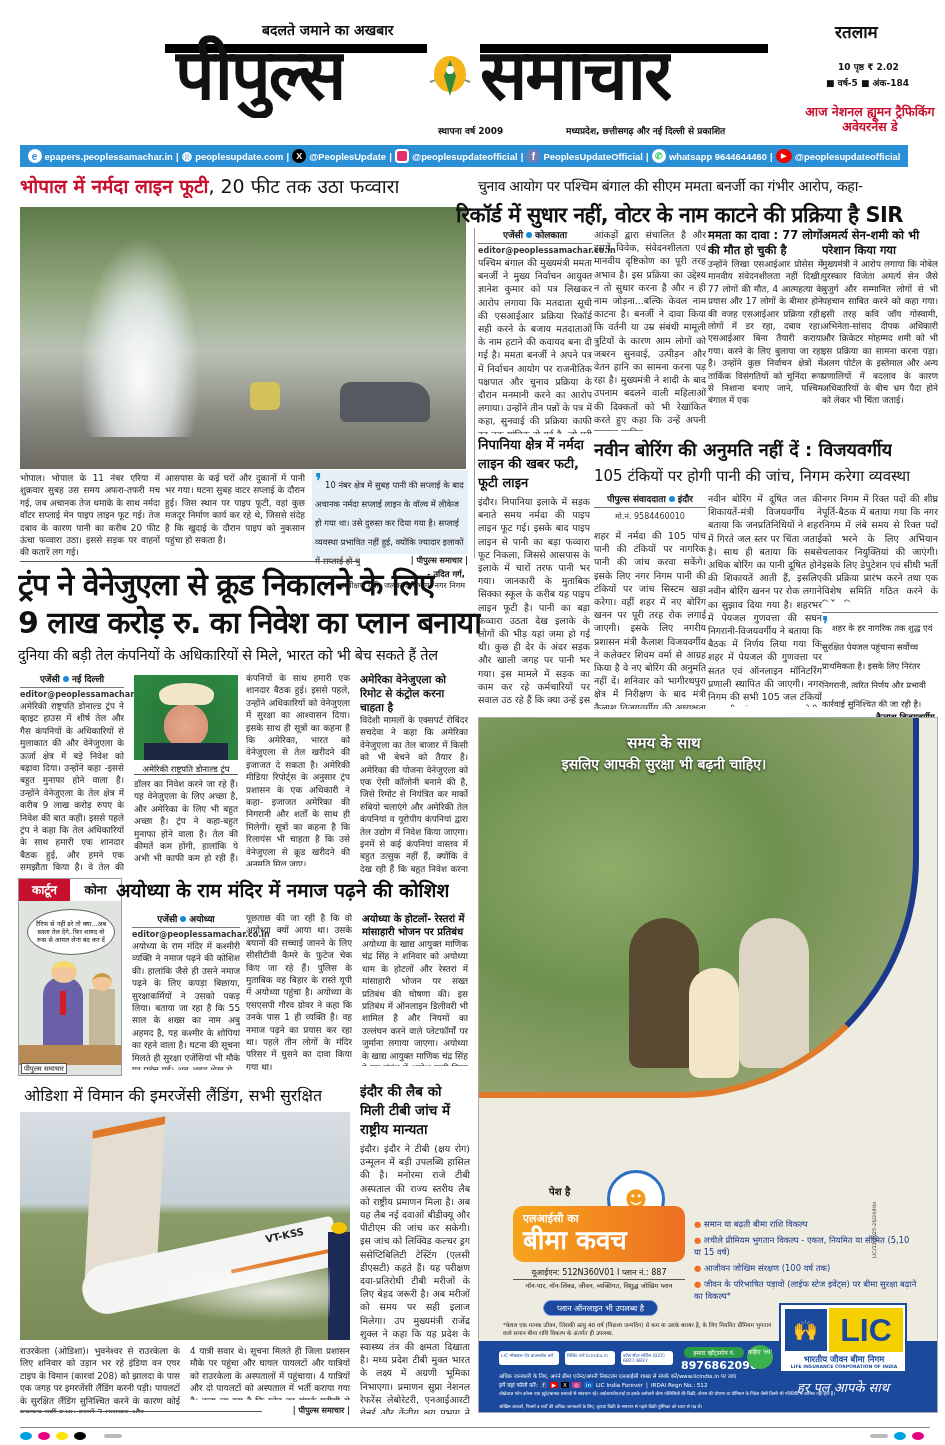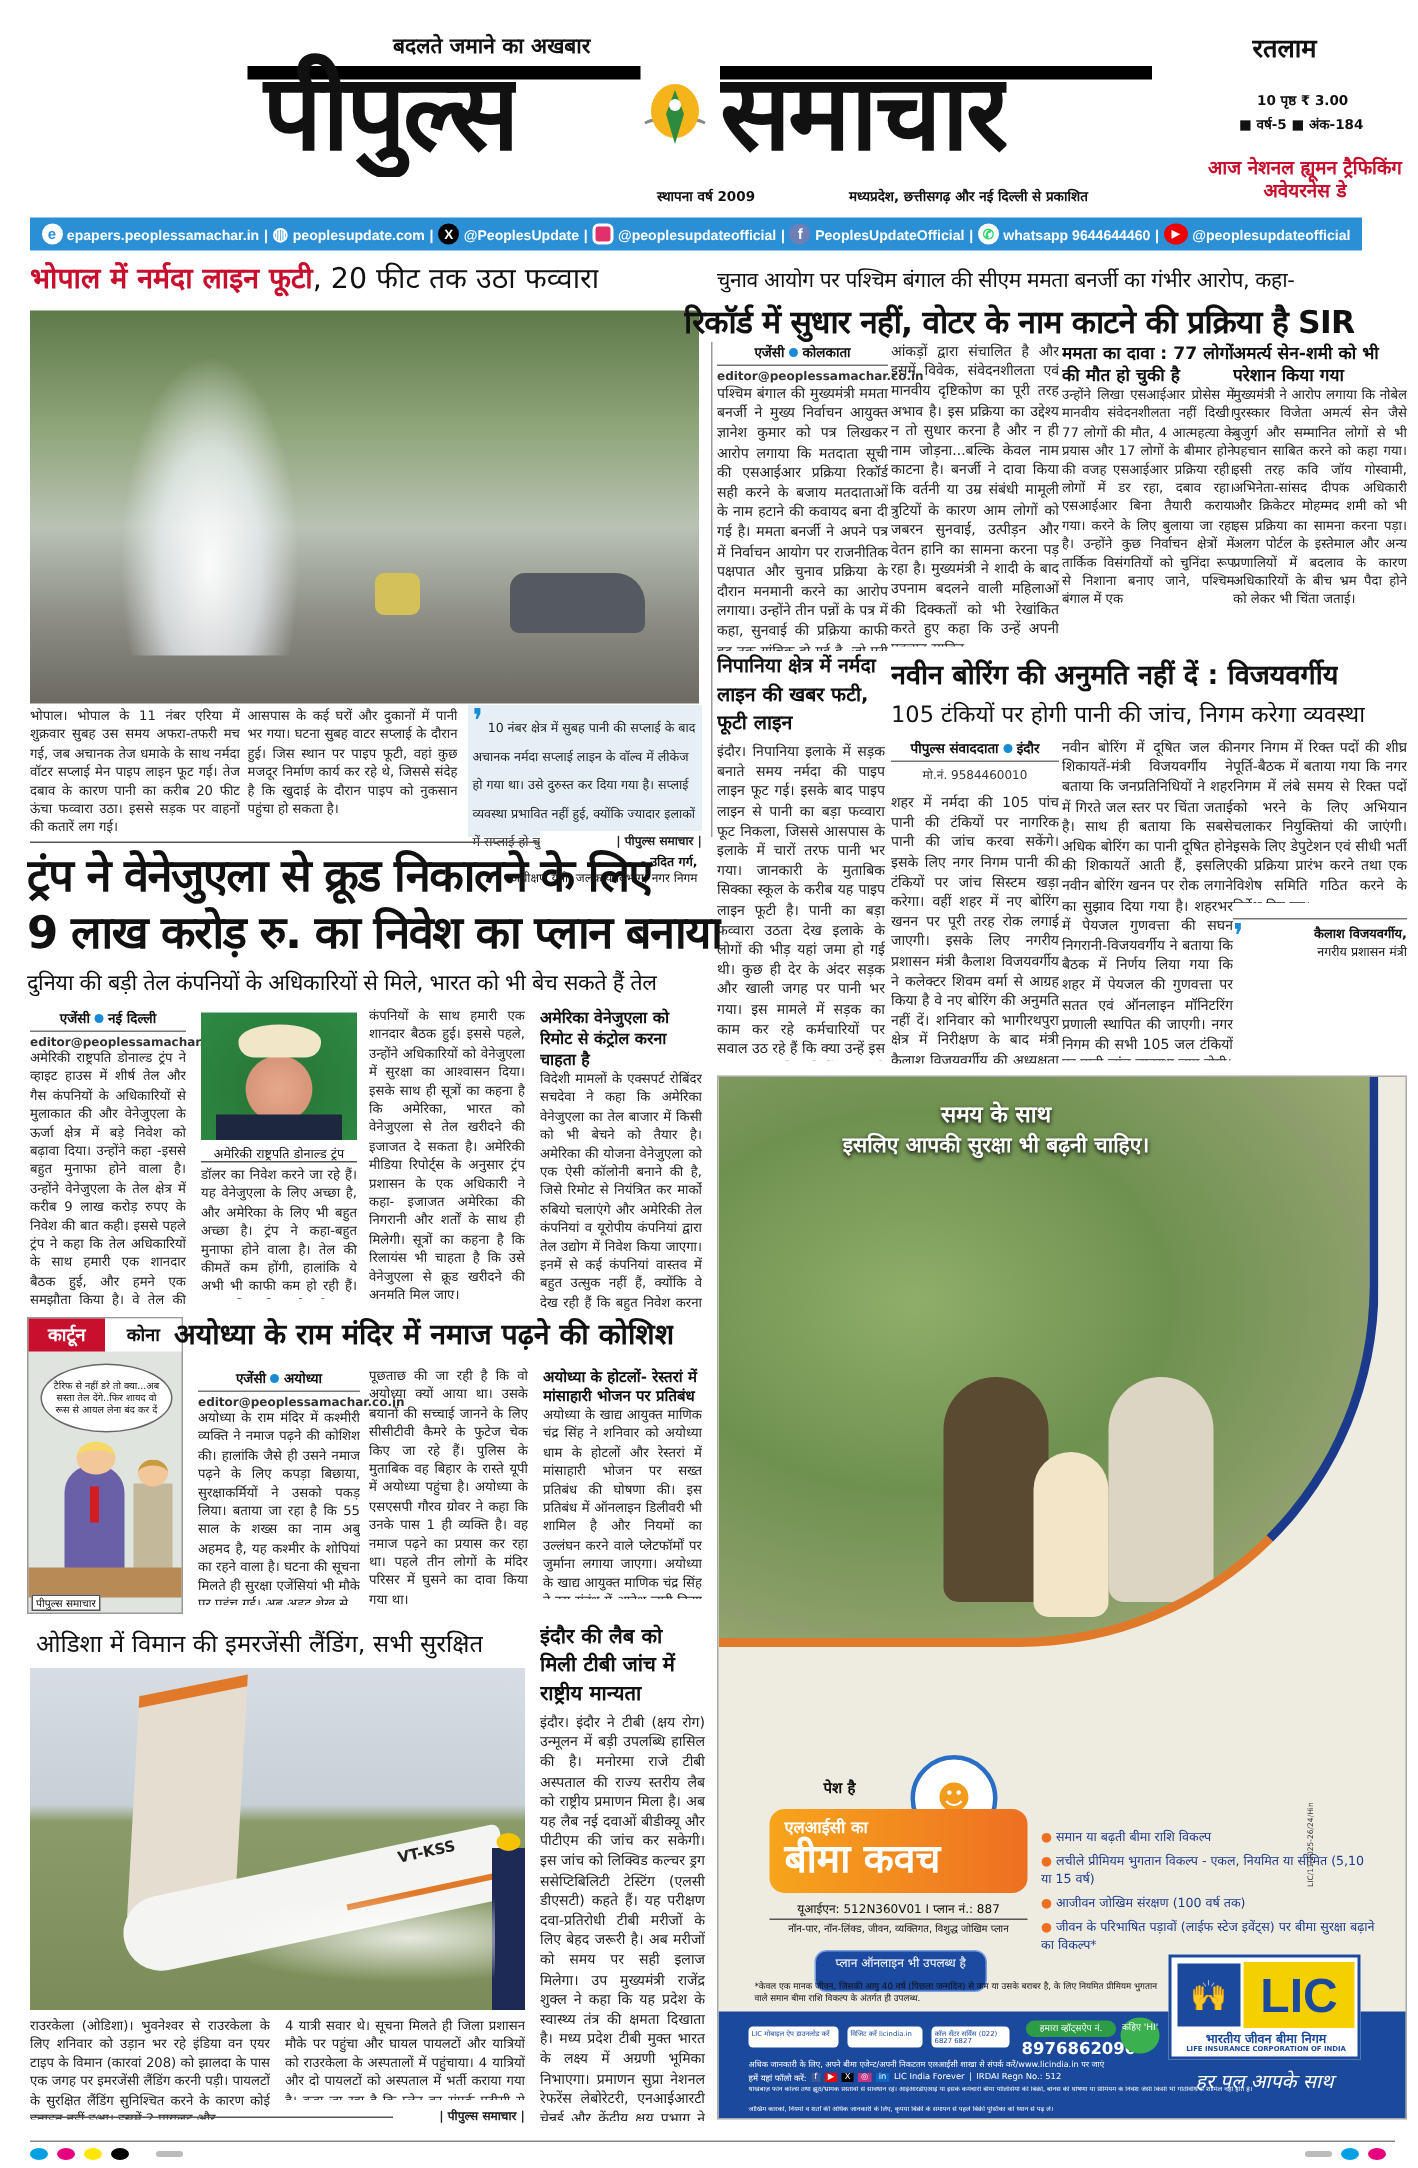--- a/index.html
+++ b/index.html
@@ -29,21 +29,21 @@
       <path d="M5 30 Q18 24 25 32 Q32 24 45 30" stroke="#888" stroke-width="2" fill="none"></path>
       <ellipse cx="25" cy="22" rx="16" ry="18" fill="#f5b41a"></ellipse>
       <path d="M25 8 L31 24 L25 44 L19 24 Z" fill="#2e8b3e"></path>
       <circle cx="25" cy="18" r="4" fill="#fff"></circle>
     </svg>
   </div>
   <div class="abs hd" style="left:480px;top:32px;font-size:70px;line-height:86px;font-weight:900;letter-spacing:-2px">समाचार</div>
   <div class="abs" style="left:438px;top:124px;font-size:9px;font-weight:bold">स्थापना वर्ष 2009</div>
   <div class="abs" style="left:566px;top:124px;font-size:9px;font-weight:bold">मध्यप्रदेश, छत्तीसगढ़ और नई दिल्ली से प्रकाशित</div>
   <div class="abs" style="left:835px;top:20px;font-size:17px;font-weight:bold">रतलाम</div>
-  <div class="abs" style="left:838px;top:60px;font-size:9px;font-weight:bold">10 पृष्ठ ₹ 3.00</div>
+  <div class="abs" style="left:838px;top:60px;font-size:9px;font-weight:bold">10 पृष्ठ ₹ 2.02</div>
   <div class="abs" style="left:826px;top:76px;font-size:9px;font-weight:bold">■ वर्ष-5 ■ अंक-184</div>
   <div class="abs" style="left:800px;top:104px;width:140px;font-size:12.5px;line-height:15px;font-weight:bold;color:#c8102e;text-align:center">आज नेशनल ह्यूमन ट्रैफिकिंग अवेयरनेस डे</div>
 </div>
 
 <div class="abs" style="left:20px;top:145px;width:888px;height:22px;background:#2b8fd6;display:flex;align-items:center;justify-content:space-around;padding:0 6px;color:#fff;font-size:9.4px;font-weight:bold;font-family:'Liberation Sans',sans-serif">
   <span style="display:flex;align-items:center;gap:3px">
       <span style="width:14px;height:14px;border-radius:50%;background:#fff;color:#2b8fd6;font-size:10px;display:inline-flex;align-items:center;justify-content:center">e</span>
       <span>epapers.peoplessamachar.in</span>
     </span>
   <span>|</span>
@@ -123,20 +123,21 @@
 <div class="abs" style="left:594px;top:492px;width:112px">
   <div class="byline"><span>पीपुल्स संवाददाता</span><span class="dot"></span><span>इंदौर</span></div>
   <div class="email" style="font-weight:normal">मो.नं. 9584460010</div>
   <div class="txt" style="height:180px;margin-top:8px">शहर में नर्मदा की 105 पांच पानी की टंकियों पर नागरिक पानी की जांच करवा सकेंगे। इसके लिए नगर निगम पानी की टंकियों पर जांच सिस्टम खड़ा करेगा। वहीं शहर में नए बोरिंग खनन पर पूरी तरह रोक लगाई जाएगी। इसके लिए नगरीय प्रशासन मंत्री कैलाश विजयवर्गीय ने कलेक्टर शिवम वर्मा से आग्रह किया है वे नए बोरिंग की अनुमति नहीं दें। शनिवार को भागीरथपुरा क्षेत्र में निरीक्षण के बाद मंत्री कैलाश विजयवर्गीय की अध्यक्षता में अपर मुख्य सचिवों और जनप्रतिनिधियों के साथ हुई बैठक में उक्त निर्णय लिए गए।</div>
 </div>
 <div class="abs txt" style="left:708px;top:492px;width:114px;height:215px">नवीन बोरिंग में दूषित जल की शिकायतें-मंत्री विजयवर्गीय ने बताया कि जनप्रतिनिधियों ने शहर में गिरते जल स्तर पर चिंता जताई है। साथ ही बताया कि सबसे अधिक बोरिंग का पानी दूषित होने की शिकायतें आती हैं, इसलिए नवीन बोरिंग खनन पर रोक लगाने का सुझाव दिया गया है। शहरभर में पेयजल गुणवत्ता की सघन निगरानी-विजयवर्गीय ने बताया कि बैठक में निर्णय लिया गया कि शहर में पेयजल की गुणवत्ता पर सतत एवं ऑनलाइन मॉनिटरिंग प्रणाली स्थापित की जाएगी। नगर निगम की सभी 105 जल टंकियों पर पानी जांच व्यवस्था लागू होगी।</div>
 <div class="abs txt" style="left:822px;top:492px;width:116px;height:110px">नगर निगम में रिक्त पदों की शीघ्र पूर्ति-बैठक में बताया गया कि नगर निगम में लंबे समय से रिक्त पदों को भरने के लिए अभियान चलाकर नियुक्तियां की जाएंगी। इसके लिए डेपुटेशन एवं सीधी भर्ती की प्रक्रिया प्रारंभ करने तथा एक विशेष समिति गठित करने के निर्देश दिए गए।</div>
 <div class="rule" style="left:822px;top:612px;width:116px;background:#777"></div>
 <div class="abs" style="left:822px;top:616px;width:116px">
   <span style="float:left;color:#1a8ad6;font-size:22px;line-height:18px;margin-right:3px">❜</span>
+  <span class="txt cond" style="font-size:8.4px;line-height:11.6px">शहर के हर नागरिक तक शुद्ध एवं सुरक्षित पेयजल पहुंचाना सर्वोच्च प्राथमिकता है। इसके लिए निरंतर निगरानी, त्वरित निर्णय और प्रभावी कार्रवाई सुनिश्चित की जा रही है।</span>
   <div style="font-size:8.6px;text-align:right;font-weight:bold">कैलाश विजयवर्गीय,</div>
   <div style="font-size:8.4px;text-align:right">नगरीय प्रशासन मंत्री</div>
 </div>
 
 <div class="abs hd" style="left:18px;top:566px;font-size:30px;line-height:38px;letter-spacing:-1px">ट्रंप ने वेनेजुएला से क्रूड निकालने के लिए</div>
 <div class="abs hd" style="left:18px;top:604px;font-size:30px;line-height:38px;letter-spacing:-1px">9 लाख करोड़ रु. का निवेश का प्लान बनाया</div>
 <div class="abs hd" style="left:18px;top:644px;font-size:14.5px;font-weight:normal;letter-spacing:-.3px">दुनिया की बड़ी तेल कंपनियों के अधिकारियों से मिले, भारत को भी बेच सकते हैं तेल</div>
 <div class="abs" style="left:20px;top:672px;width:104px">
   <div class="byline"><span>एजेंसी</span><span class="dot"></span><span>नई दिल्ली</span></div>
   <div class="email">editor@peoplessamachar.co.in</div>
@@ -222,21 +223,21 @@
     <div style="font-size:26px;font-weight:900;line-height:30px">बीमा कवच</div>
   </div>
   <div class="abs" style="left:34px;top:548px;width:172px;font-size:8px;text-align:center;border-bottom:1px solid #555;padding-bottom:2px">यूआईएन: 512N360V01  I  प्लान नं.: 887</div>
   <div class="abs" style="left:30px;top:563px;width:180px;font-size:6.6px;text-align:center">नॉन-पार, नॉन-लिंक्ड, जीवन, व्यक्तिगत, विशुद्ध जोखिम प्लान</div>
   <ul class="abs" style="left:215px;top:500px;width:225px;list-style:none;font-size:8.4px;line-height:12px;color:#1c3a8c">
     <li style="margin-bottom:4px"><span style="color:#ee6f22">● </span><span>समान या बढ़ती बीमा राशि विकल्प</span></li>
     <li style="margin-bottom:4px"><span style="color:#ee6f22">● </span><span>लचीले प्रीमियम भुगतान विकल्प - एकल, नियमित या सीमित (5,10 या 15 वर्ष)</span></li>
     <li style="margin-bottom:4px"><span style="color:#ee6f22">● </span><span>आजीवन जोखिम संरक्षण (100 वर्ष तक)</span></li>
     <li><span style="color:#ee6f22">● </span><span>जीवन के परिभाषित पड़ावों (लाईफ स्टेज इवेंट्स) पर बीमा सुरक्षा बढ़ाने का विकल्प*</span></li>
   </ul>
-  <div class="abs" style="left:64px;top:582px;width:115px;height:28px;border-radius:8px;background:#1c4aa0;color:#fff;font-size:8px;line-height:16px;text-align:center;border:1px solid #7aa0e0">प्लान ऑनलाइन भी उपलब्ध है</div>
+  <div class="abs" style="left:64px;top:582px;width:115px;height:16px;border-radius:8px;background:#1c4aa0;color:#fff;font-size:8px;line-height:16px;text-align:center;border:1px solid #7aa0e0">प्लान ऑनलाइन भी उपलब्ध है</div>
   <div class="abs" style="left:24px;top:603px;width:270px;font-size:5.8px;line-height:8px">*केवल एक मानक जीवन, जिसकी आयु 40 वर्ष (पिछला जन्मदिन) से कम या उसके बराबर है, के लिए नियमित प्रीमियम भुगतान वाले समान बीमा राशि विकल्प के अंतर्गत ही उपलब्ध.</div>
   <div class="abs" style="left:0;top:623px;width:460px;height:73px;background:#1b4a9c;color:#fff">
     <div class="abs" style="left:20px;top:10px;width:60px;height:14px;background:#fff;color:#1b4a9c;border-radius:3px;font-size:4.6px;padding:1px 2px;overflow:hidden">LIC मोबाइल ऐप डाउनलोड करें</div>
     <div class="abs" style="left:86px;top:10px;width:50px;height:14px;background:#fff;color:#1b4a9c;border-radius:3px;font-size:4.6px;padding:1px 2px;overflow:hidden">विजिट करें licindia.in</div>
     <div class="abs" style="left:142px;top:10px;width:52px;height:14px;background:#fff;color:#1b4a9c;border-radius:3px;font-size:4.6px;padding:1px 2px;overflow:hidden">कॉल सेंटर सर्विस (022) 6827 6827</div>
     <div class="abs" style="left:205px;top:6px;width:60px;height:11px;background:#2e9b47;border-radius:6px;font-size:6px;text-align:center;line-height:11px">हमारा व्हॉट्सऐप नं.</div>
     <div class="abs" style="left:202px;top:18px;font-size:11px;font-weight:bold">8976862090</div>
     <div class="abs" style="left:268px;top:4px;width:26px;height:24px;background:#3bb04e;border-radius:50%;font-size:6px;text-align:center;line-height:11px;padding-top:1px">कहिए 'HI'</div>
     <div class="abs" style="left:20px;top:31px;width:300px;font-size:5.4px;white-space:nowrap;overflow:hidden">अधिक जानकारी के लिए, अपने बीमा एजेन्ट/अपनी निकटतम एलआईसी शाखा से संपर्क करें/www.licindia.in पर जाएं</div>
     <div class="abs" style="left:20px;top:40px;font-size:5.6px;display:flex;gap:3px;align-items:center">

